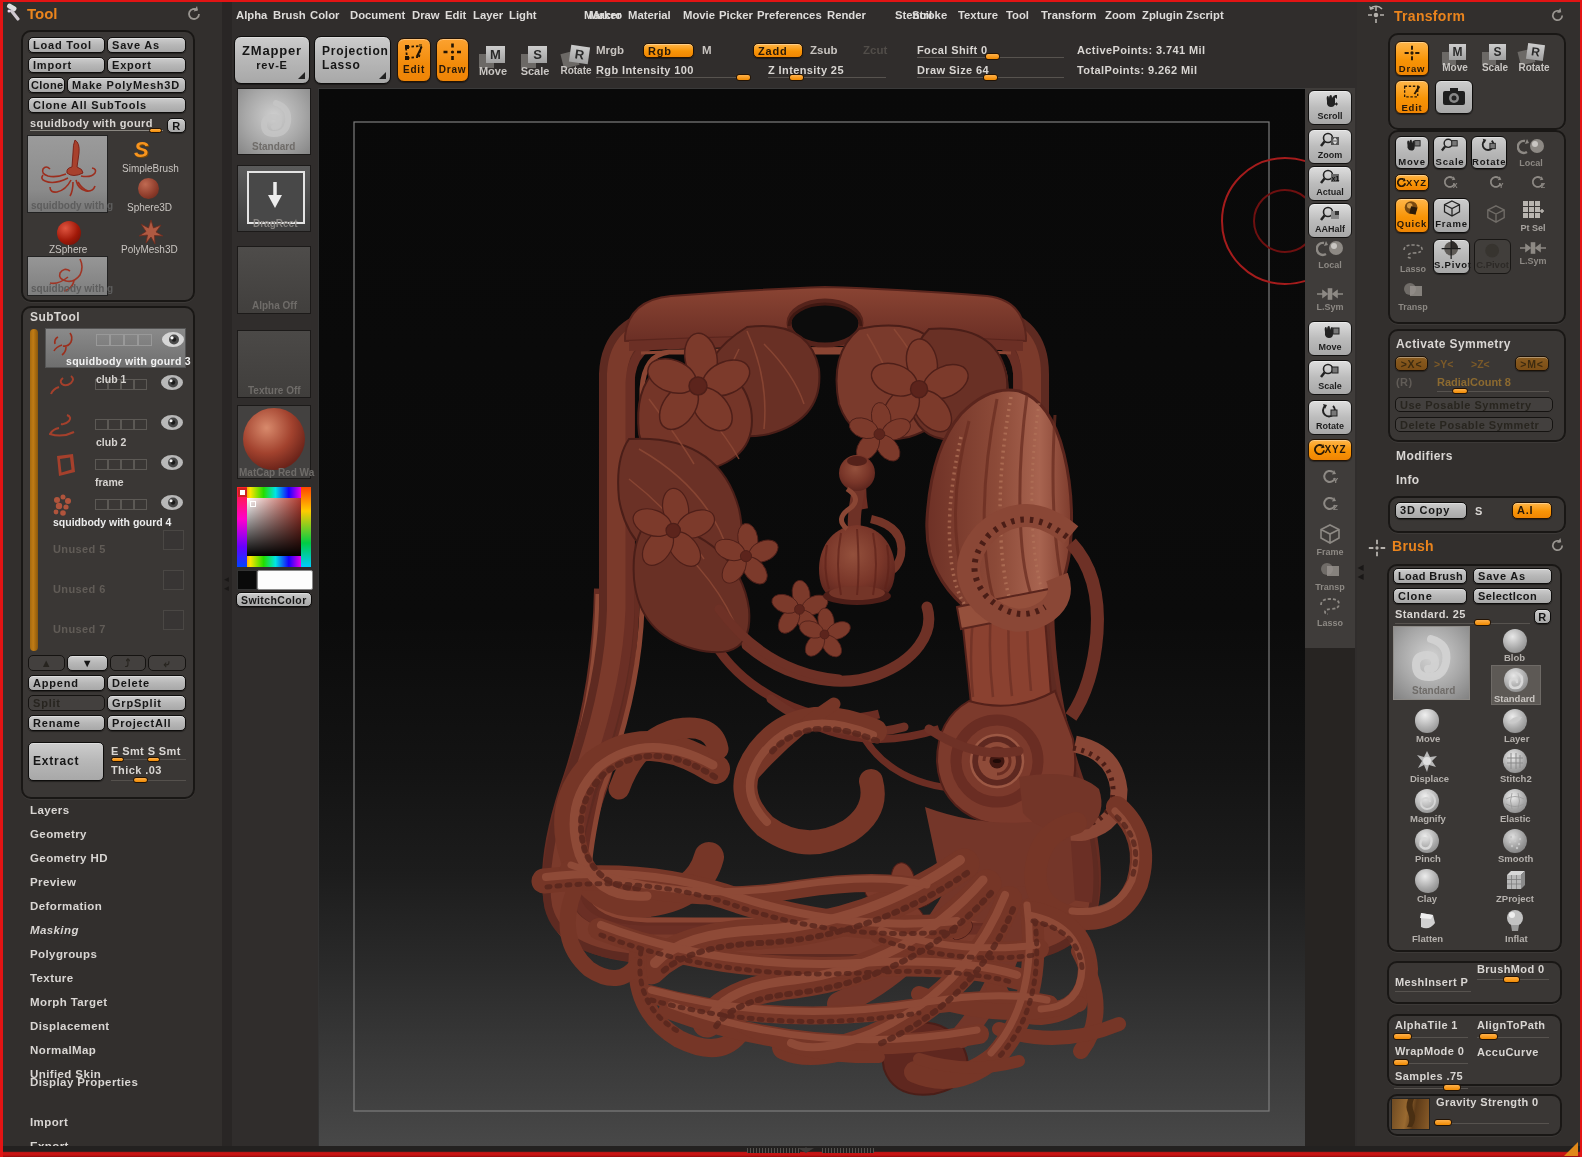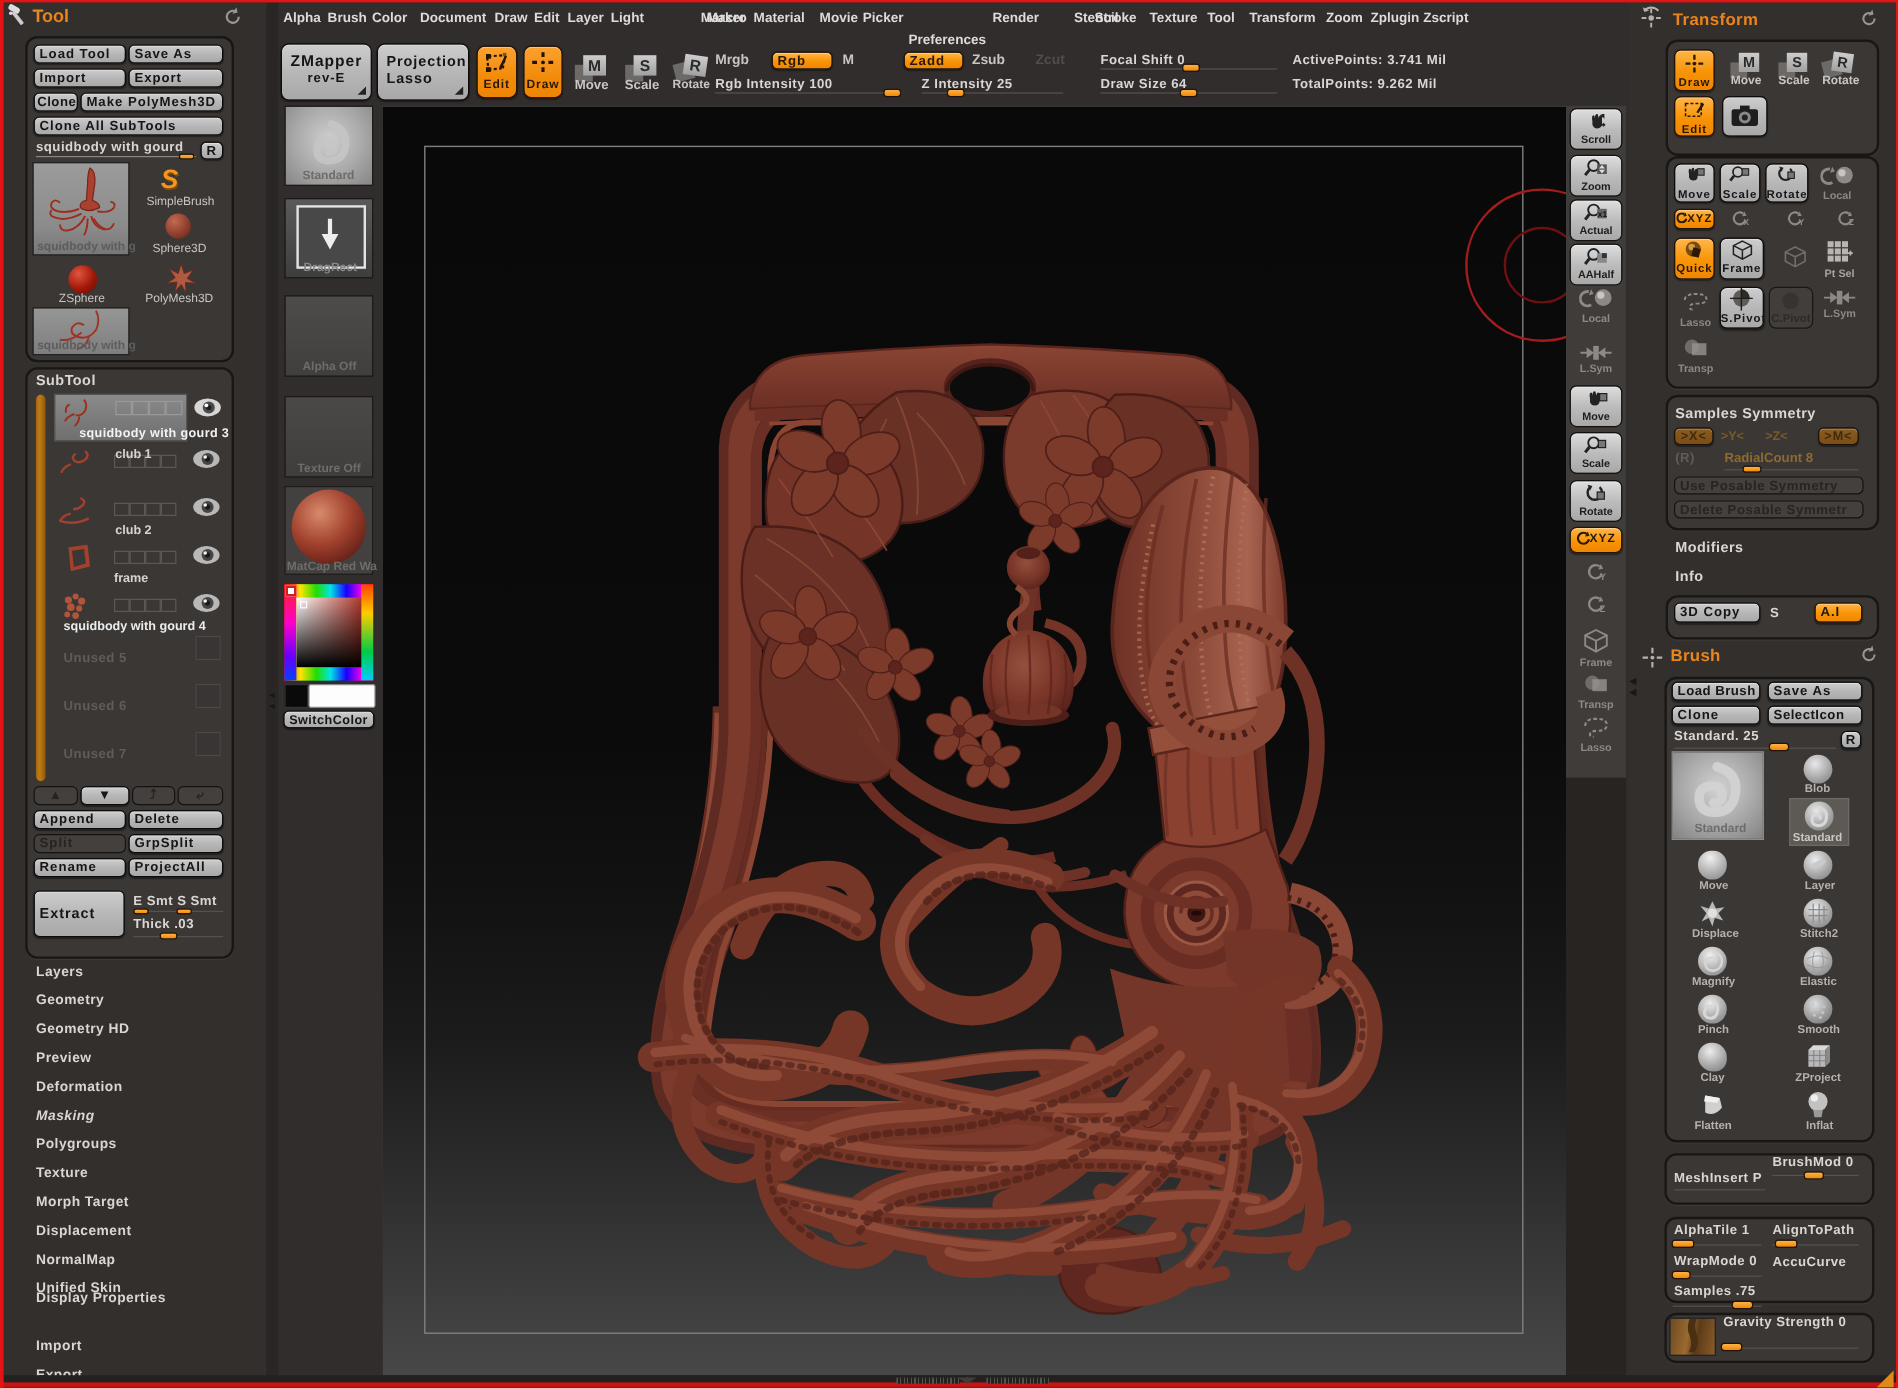--- a/index.html
+++ b/index.html
@@ -44,21 +44,21 @@
     <div class="t" style="left:120px;top:7px;">Document</div>
     <div class="t" style="left:182px;top:7px;">Draw</div>
     <div class="t" style="left:215px;top:7px;">Edit</div>
     <div class="t" style="left:243px;top:7px;">Layer</div>
     <div class="t" style="left:279px;top:7px;">Light</div>
     <div class="t" style="left:314px;top:7px;padding-left:45px;">Macro</div>
     <div class="t" style="left:354px;top:7px;">Marker</div>
     <div class="t" style="left:398px;top:7px;">Material</div>
     <div class="t" style="left:453px;top:7px;">Movie</div>
     <div class="t" style="left:489px;top:7px;">Picker</div>
-    <div class="t" style="left:527px;top:7px;margin-top:19px;">Preferences</div>
+    <div class="t" style="left:527px;top:7px;">Preferences</div>
     <div class="t" style="left:597px;top:7px;">Render</div>
     <div class="t" style="left:637px;top:7px;padding-left:28px;">Stencil</div>
     <div class="t" style="left:682px;top:7px;">Stroke</div>
     <div class="t" style="left:728px;top:7px;">Texture</div>
     <div class="t" style="left:776px;top:7px;">Tool</div>
     <div class="t" style="left:811px;top:7px;">Transform</div>
     <div class="t" style="left:875px;top:7px;">Zoom</div>
     <div class="t" style="left:912px;top:7px;">Zplugin</div>
     <div class="t" style="left:956px;top:7px;">Zscript</div>
   </div>
@@ -128,21 +128,21 @@
         </g>
       </svg>
       <div class="t" style="left:3px;top:26px;font-size:10px;color:#5d5d5d;font-weight:bold;">squidbody with g</div>
     </div>
 
     <div class="grp" style="left:18px;top:304px;width:170px;height:489px;"></div>
     <div class="t wt" style="left:27px;top:308px;font-size:12px;">SubTool</div>
 
     <div class="abs" style="left:27px;top:327px;width:8px;height:322px;border-radius:4px;background:linear-gradient(90deg,#a5690f,#c07c15 40%,#8a570c);"></div>
 
-    <div class="abs" style="left:42px;top:326px;width:111px;height:40px;background:linear-gradient(#8a8a8a,#6f6f6f);border:1px solid #555;box-sizing:border-box;">
+    <div class="abs" style="left:42px;top:326px;width:141px;height:40px;background:linear-gradient(#8a8a8a,#6f6f6f);border:1px solid #555;box-sizing:border-box;">
       <svg class="abs" style="left:4px;top:2px;" width="30" height="26" viewBox="0 0 30 26">
         <g stroke="#9c2e1c" fill="none" stroke-width="1.6">
           <path d="M20 2 q3 4 1 9 q-3 5 -8 4"></path>
             <path d="M12 14 q-6 2 -8 6"></path>
             <path d="M16 16 q0 5 -4 8"></path>
             <path d="M8 6 q-4 2 -3 7"></path>
         </g>
       </svg>
       <g></g>
       <div class="abs" style="left:50px;top:5px;width:12px;height:10px;border:1px solid #999;"></div>
@@ -925,21 +925,21 @@
     </div>
     <div class="ricon" style="left:36px;top:278px;width:40px;">
       <svg width="26" height="20" viewBox="0 0 26 20">
           <circle cx="10" cy="9" r="6" fill="#706c68"></circle>
           <rect x="10" y="6" width="12" height="10" fill="#98948f" opacity="0.8"></rect>
         </svg>
       <div>Transp</div>
     </div>
 
     <div class="grp" style="left:31px;top:327px;width:174px;height:109px;"></div>
-    <div class="t wt" style="left:39px;top:335px;font-size:12px;">Samples Symmetry</div>
+    <div class="t wt" style="left:39px;top:335px;font-size:12px;">Activate Symmetry</div>
     <div class="btn dorg c" style="left:38px;top:354px;width:33px;height:15px;font-size:10.5px;">&gt;X&lt;</div>
     <div class="t" style="left:77px;top:356px;font-size:10.5px;color:#7c5a28;font-weight:bold;">&gt;Y&lt;</div>
     <div class="t" style="left:114px;top:356px;font-size:10.5px;color:#7c5a28;font-weight:bold;">&gt;Z&lt;</div>
     <div class="btn dorg c" style="left:158px;top:354px;width:34px;height:15px;font-size:10.5px;">&gt;M&lt;</div>
     <div class="t dim" style="left:39px;top:374px;">(R)</div>
     <div class="t" style="left:80px;top:374px;font-size:11px;color:#8c6a30;font-weight:bold;">RadialCount 8</div>
     <div class="abs track" style="left:80px;top:389px;width:112px;"></div>
     <div class="handle" style="left:95px;top:386px;width:16px;height:6px;"></div>
     <div class="btn dis" style="left:38px;top:395px;width:158px;height:15px;color:#28251f;letter-spacing:0.5px;">Use Posable Symmetry</div>
     <div class="btn dis" style="left:38px;top:415px;width:158px;height:15px;color:#28251f;letter-spacing:0.5px;">Delete Posable Symmetr</div>

